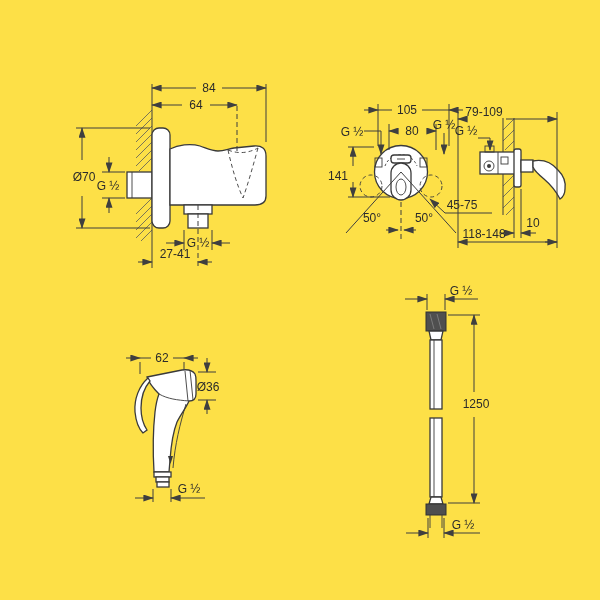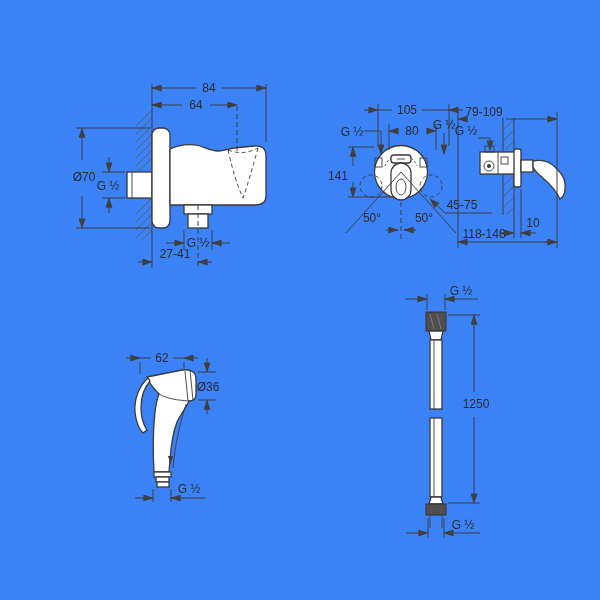--- a/index.html
+++ b/index.html
@@ -1,16 +1,16 @@
 <!DOCTYPE html>
 <html><head>
 <meta charset="utf-8">
 <style>
   html,body{margin:0;padding:0;background:#fff;}
-  .canvas{position:relative;width:600px;height:600px;background:#3b82f6;overflow:hidden;
+  .canvas{position:relative;width:600px;height:600px;background:#fde047;overflow:hidden;
           font-family:"Liberation Sans", sans-serif;}
   svg{position:absolute;left:0;top:0;}
   text{font-family:"Liberation Sans", sans-serif;font-size:12px;fill:#2b2b2b;}
   .dim{stroke:#3f3f3f;stroke-width:1;fill:none;}
   .dimd{stroke:#3f3f3f;stroke-width:1;fill:none;stroke-dasharray:5 3;}
   .part{stroke:#3a3a3a;stroke-width:1.3;fill:#fff;}
   .partthin{stroke:#3a3a3a;stroke-width:0.9;fill:none;}
   .hid{stroke:#3a3a3a;stroke-width:0.9;fill:none;stroke-dasharray:4 3;}
   .hatch{stroke:#5a5a5a;stroke-width:0.8;}
   .dark{fill:#4f4f4f;stroke:#333;stroke-width:1;}

